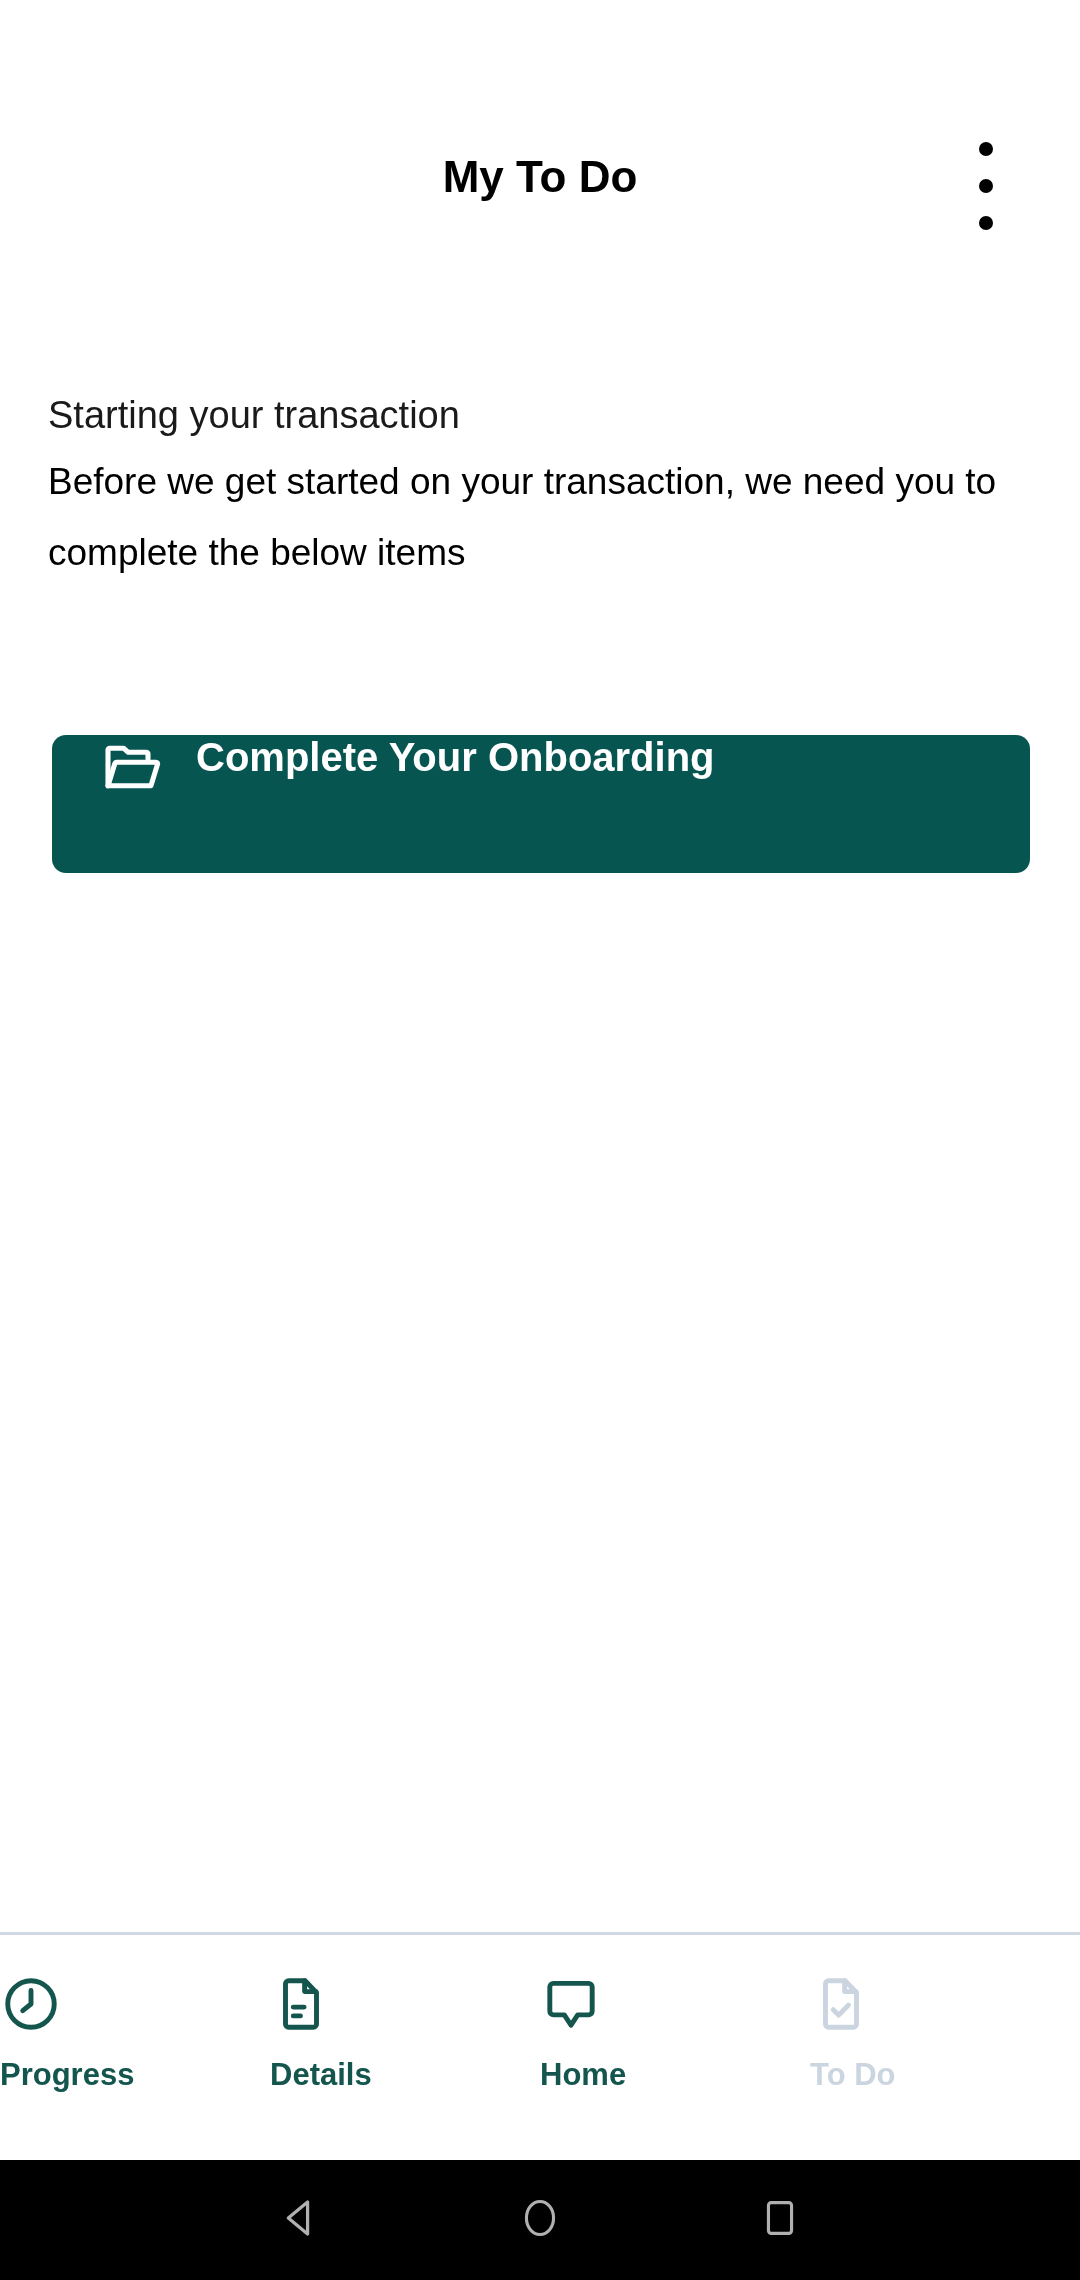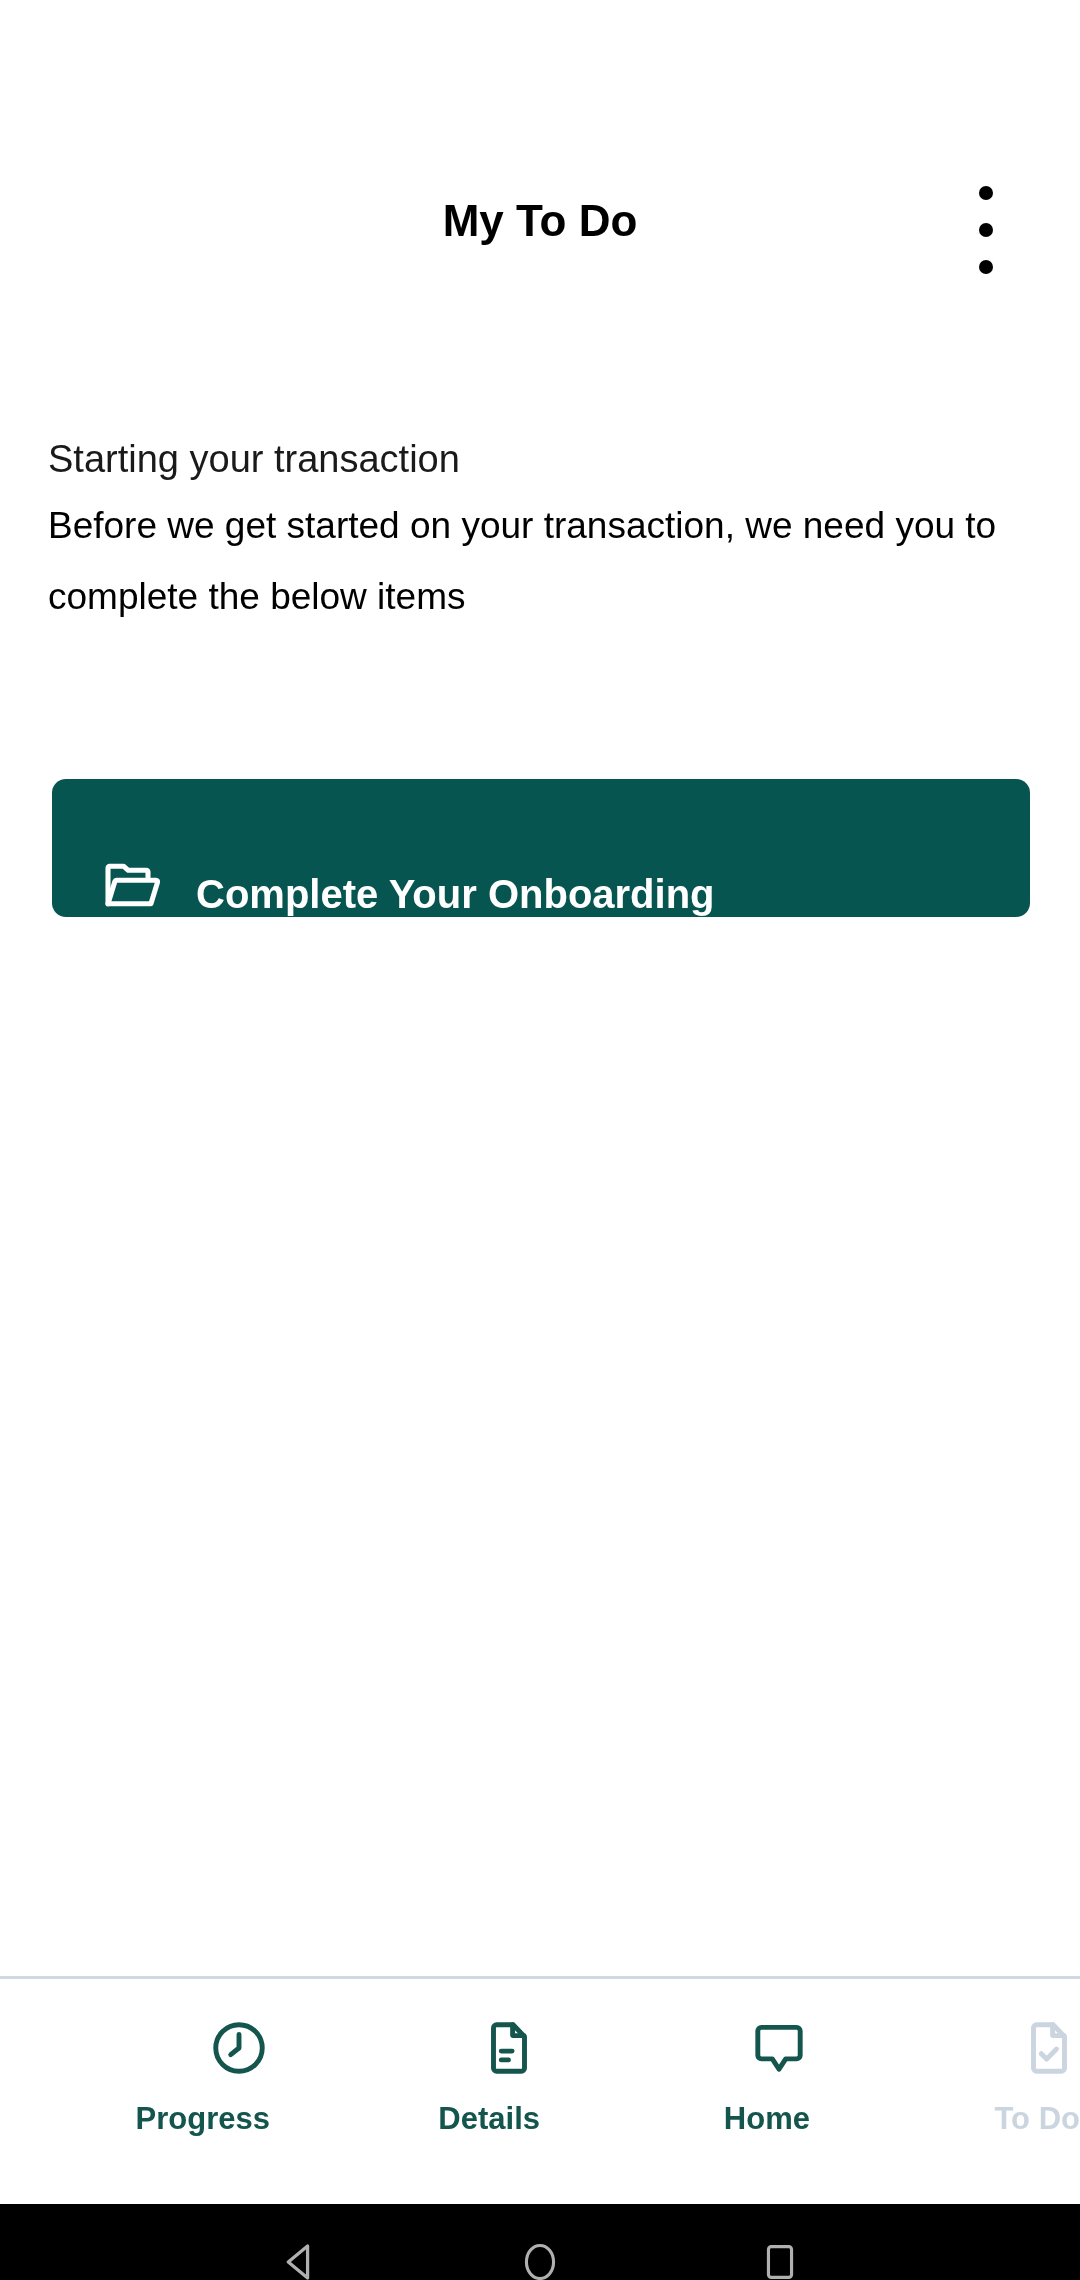--- a/index.html
+++ b/index.html
@@ -2,21 +2,21 @@
 <html><head>
 <meta charset="utf-8">
 <style>
   * { margin:0; padding:0; box-sizing:border-box; }
   html, body {
     width:1080px; height:2280px;
     background:#ffffff;
     font-family:"Liberation Sans", sans-serif;
     overflow:hidden;
   }
-  #screen { position:relative; width:1080px; height:1636px; background:#ffffff;margin-top:44px; }
+  #screen { position:relative; width:1080px; height:1636px; background:#ffffff; }
 
   
   #appbar {
     position:absolute; left:0; top:0; width:1080px; height:300px;
     background:#ffffff;
   }
   #appbar-title {
     position:absolute; left:0; top:152px; width:1080px;
     text-align:center;
     font-size:44px; font-weight:bold; color:#000000;
@@ -43,21 +43,21 @@
     font-size:37px; font-weight:normal; color:#000000;
     line-height:71px;
   }
 
   
   #onboarding-button {
     position:absolute; left:52px; top:435px;
     width:978px; height:138px;
     background:#065550;
     border-radius:14px;
-    display:flex; align-items:flex-end;
+    display:flex; align-items:flex-start;
     cursor:pointer; border:none;
   }
   #onboarding-button .btn-icon {
     margin-left:48px; width:64px; height:64px;
     display:flex; align-items:center; justify-content:center;
     flex:none;
   }
   #onboarding-button .btn-label {
     margin-left:32px;
     font-size:40px; font-weight:bold; color:#ffffff;
@@ -69,21 +69,21 @@
     position:absolute; left:0; top:1932px; width:1080px; height:3px;
     background:#cfd8e3;
   }
   #tabbar {
     position:absolute; left:0; top:1935px; width:1080px; height:225px;
     background:#ffffff;
     display:flex; align-items:flex-start;
   }
   .tab-item {
     flex:1 1 0; height:225px; padding-top:38px;
-    display:flex; flex-direction:column; align-items:flex-end;
+    display:flex; flex-direction:column; align-items:flex-start;
     cursor:pointer;
   }
   .tab-icon { width:62px; height:62px; display:block; }
   .tab-label {
     margin-top:22px; font-size:31px; font-weight:bold;
     color:#14564e; white-space:nowrap;
   }
   .tab-item.disabled .tab-label { color:#cbd5e0; }
 
   

